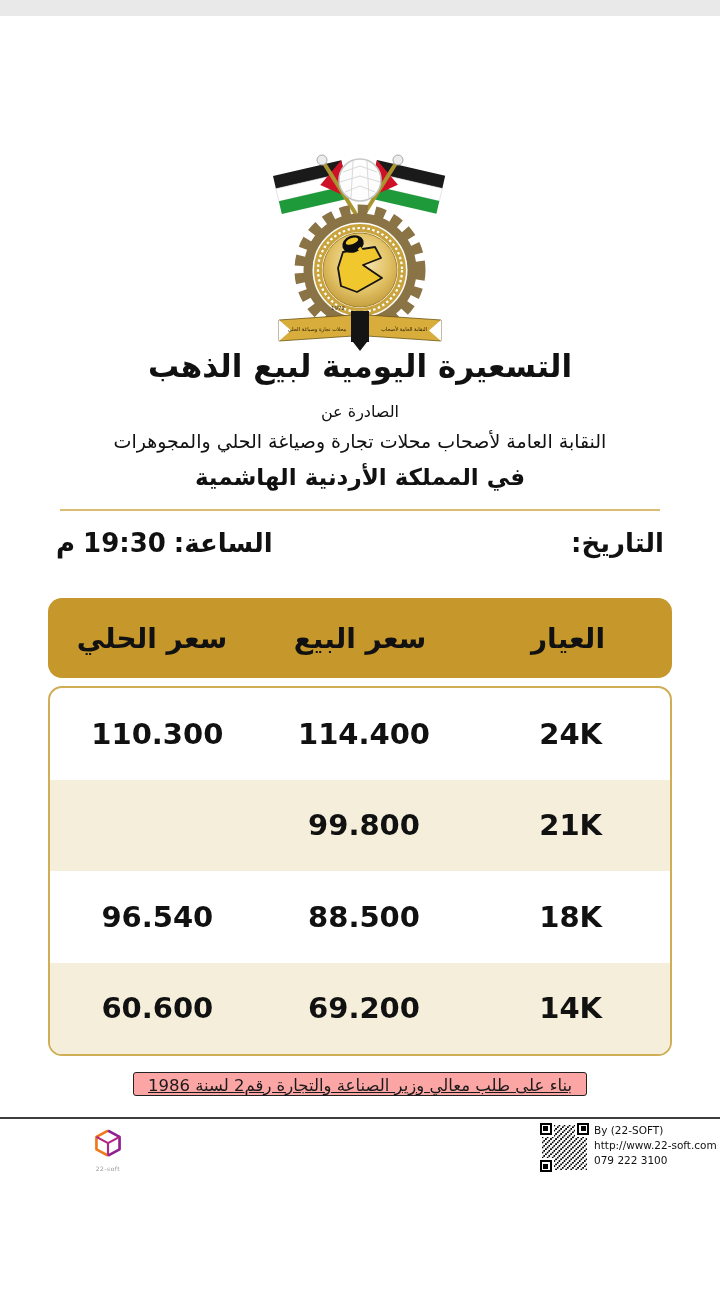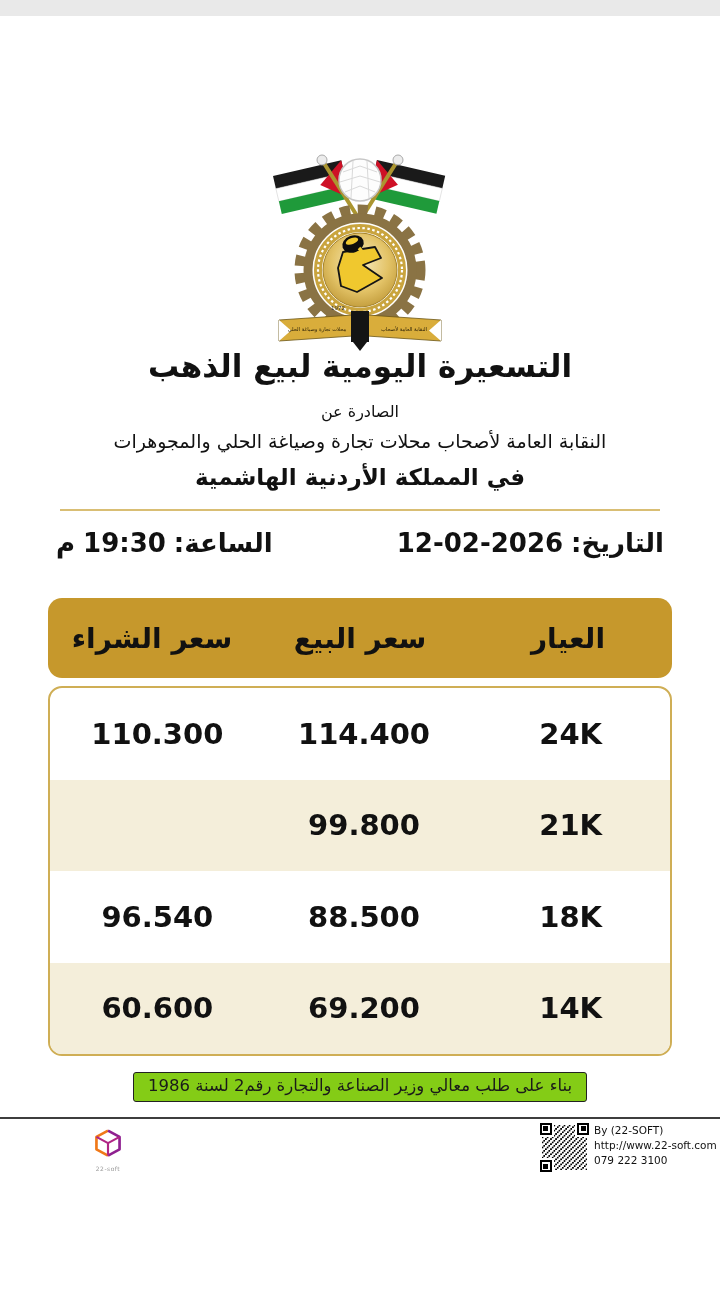--- a/index.html
+++ b/index.html
@@ -34,22 +34,22 @@
     direction:rtl;align-items:center;font-size:28px;font-weight:bold;text-align:center;}
   .price-table-body{position:absolute;top:670px;left:48px;width:624px;height:370px;
     background:#ffffff;border:2px solid var(--table_border);border-radius:14px;
     display:grid;grid-template-rows:repeat(4,1fr);overflow:hidden;}
   .price-row{display:grid;grid-template-columns:1fr 1fr 1fr;direction:rtl;align-items:center;
     text-align:center;font-size:29px;font-weight:bold;}
   .price-row:nth-child(even){background:var(--row_cream);}
   .cell{direction:ltr;unicode-bidi:isolate;padding-left:8px;}
 
   .note-wrap{position:absolute;top:1056px;left:0;right:0;display:flex;justify-content:center;}
-  .note-box{direction:rtl;border:1.5px solid #222;border-radius:3px;padding:3px 14px 6px;
-    font-size:16.5px;color:#1a1a1a;background:#84cc16;}
+  .note-box{direction:rtl;border:1.5px solid #222;border-radius:3px;padding:3px 14px 0;
+    font-size:16.5px;color:#1a1a1a;background:#fca5a5;text-decoration:underline;}
 
   .bottom-line{position:absolute;top:1101px;left:0;width:720px;height:2px;background:#3d3d3d;}
 
   .brand{position:absolute;left:86px;top:1112px;width:44px;text-align:center;}
   .brand-caption{font-size:6px;color:#999;margin-top:1px;letter-spacing:.5px;}
 
   .credit{position:absolute;left:540px;top:1107px;display:flex;gap:5px;align-items:flex-start;direction:ltr;}
   .credit-text{font-size:10.5px;line-height:1.45;color:#111;white-space:nowrap;}
 </style>
 </head>
@@ -129,33 +129,32 @@
   <div class="title-block main-title">التسعيرة اليومية لبيع الذهب</div>
   <div class="title-block sub1">الصادرة عن</div>
   <div class="title-block sub3">في المملكة الأردنية الهاشمية</div>
   <div class="title-block sub2">النقابة العامة لأصحاب محلات تجارة وصياغة الحلي والمجوهرات</div>
 
   <div class="gold-line"></div>
 
   <div class="datetime-row">
     <div class="dt-item">
       <span>التاريخ:</span>
-      <span class="dt-value">12-02-2026</span>
     </div>
     <div class="dt-item">
       <span>الساعة:</span>
       <span class="dt-value">19:30</span>
       <span>م</span>
     </div>
   </div>
 
   <div class="price-table-header">
     <div>العيار</div>
     <div>سعر البيع</div>
-    <div>سعر الشراء</div>
+    <div>سعر الحلي</div>
   </div>
 
   <div class="price-table-body">
     <div class="price-row">
       <div class="cell">24K</div>
       <div class="cell">114.400</div>
       <div class="cell">110.300</div>
     </div>
     <div class="price-row">
       <div class="cell">21K</div>

